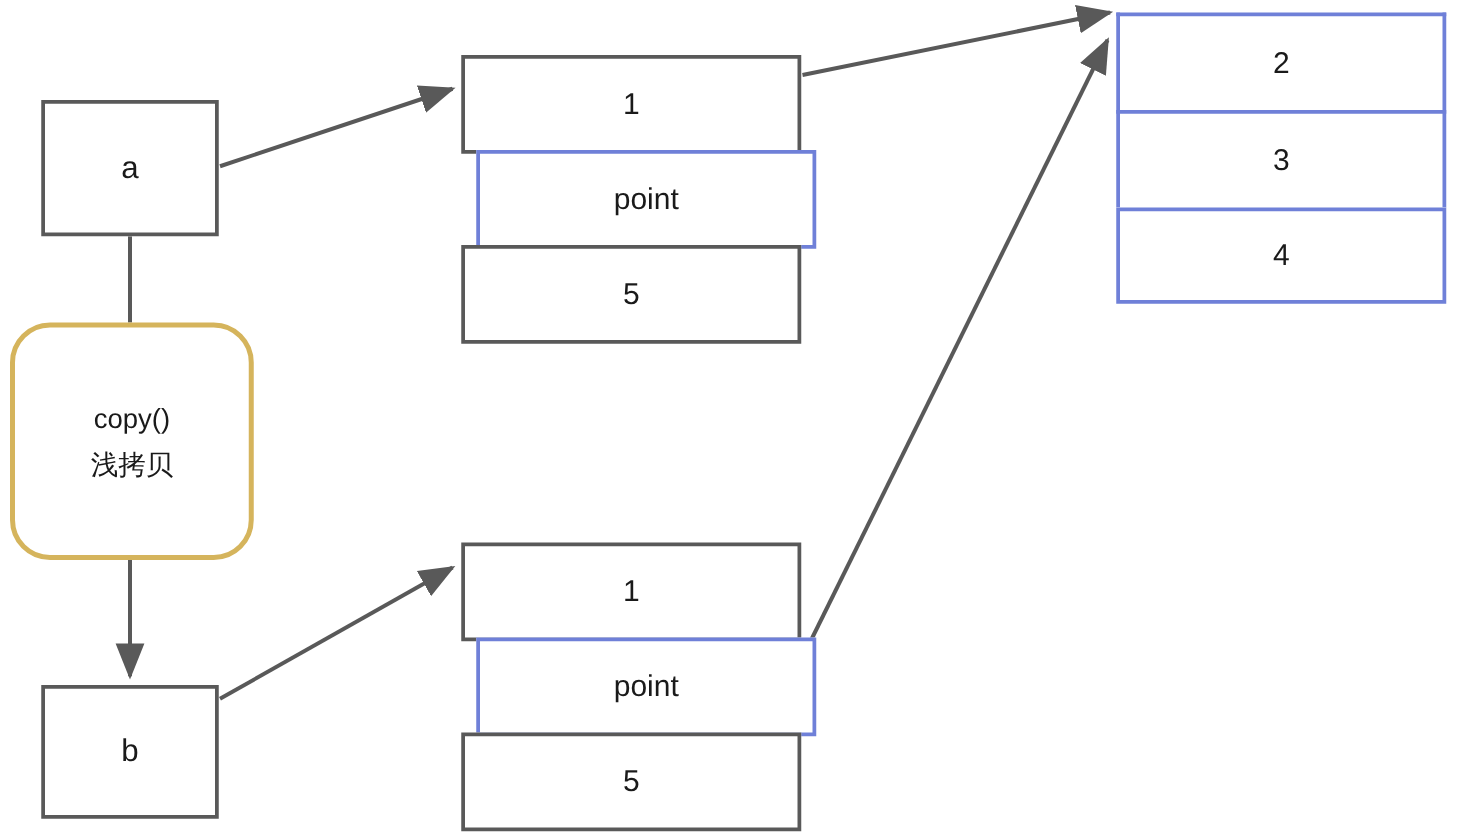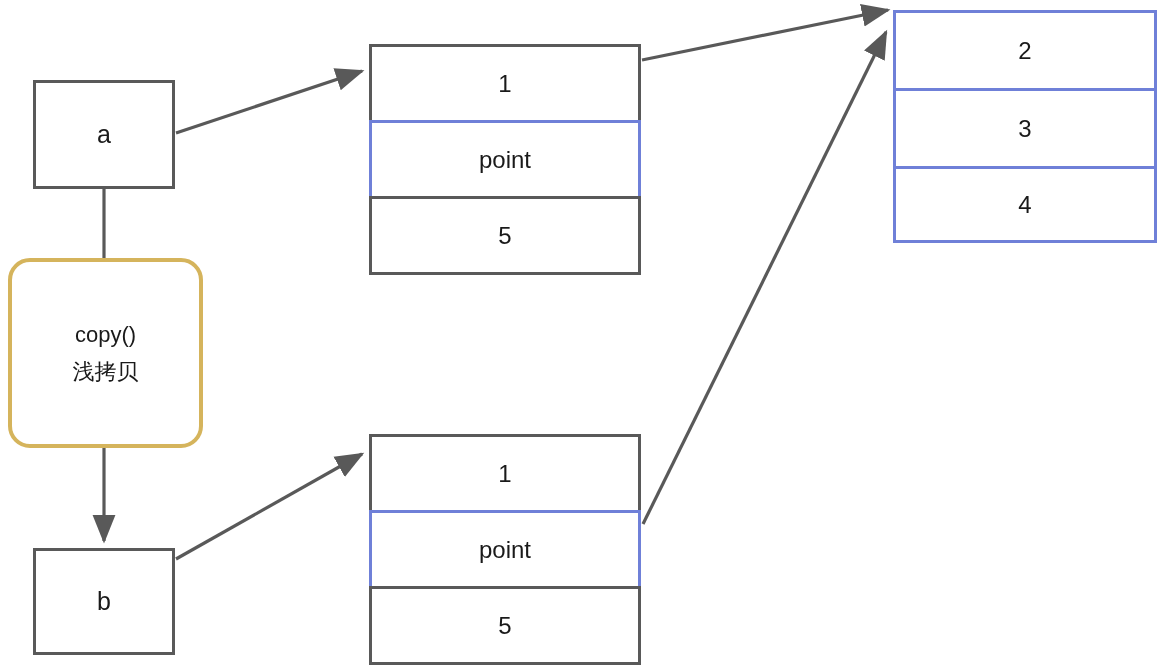--- a/index.html
+++ b/index.html
@@ -14,35 +14,35 @@
   .node{position:absolute;box-sizing:border-box;display:flex;align-items:center;justify-content:center;}
 
   
   .var-box{
     border:3px solid #595959;background:#ffffff;
     font-size:25px;color:#1a1a1a;
   }
 
   
   .proc-box{
-    border:4px solid #d5b45c;border-radius:22px;background:#ffffff;
+    border:4px solid #d5b45c;border-radius:32px;background:#ffffff;
     flex-direction:column;gap:10px;
     font-size:22px;color:#1a1a1a;line-height:1.25;
   }
   .proc-box .line{display:block;}
 
   
   .list{position:absolute;box-sizing:border-box;}
   .cell{
     box-sizing:border-box;width:100%;
     display:flex;align-items:center;justify-content:center;
     background:#ffffff;font-size:24px;color:#1a1a1a;
   }
   .cell.grey{border:3px solid #595959;}
-  .cell.blue{border:3px solid #6f80d8;}
+  .cell.blue{border:3px solid #6f80d8;margin-left:12px;}
   .cell.blue-stack{border:3px solid #6f80d8;border-bottom-width:0;}
   .cell.blue-stack.last{border-bottom-width:3px;}
   .cell.tight{margin-top:-3px;}
 </style>
 </head>
 <body>
 
 <div id="canvas">
 
   <svg class="edges" viewBox="0 0 1170 668">

